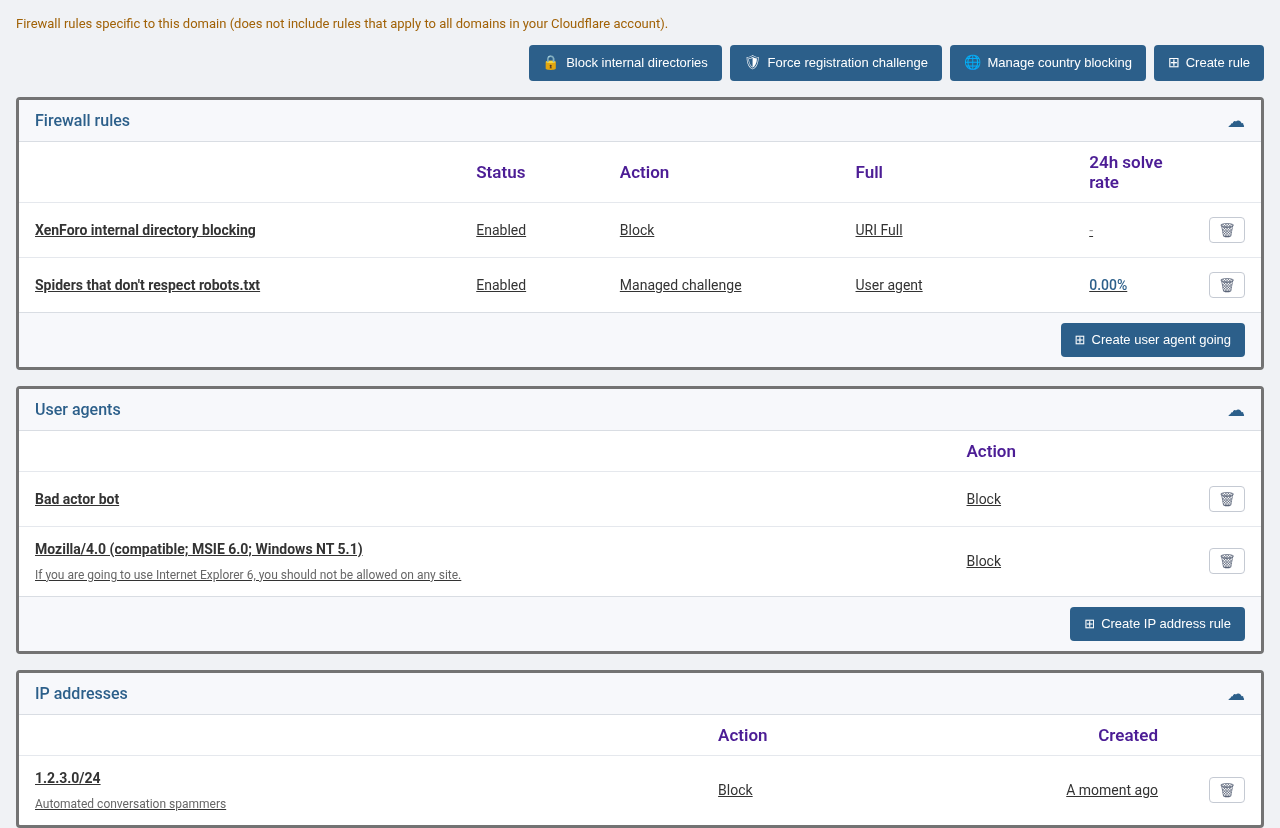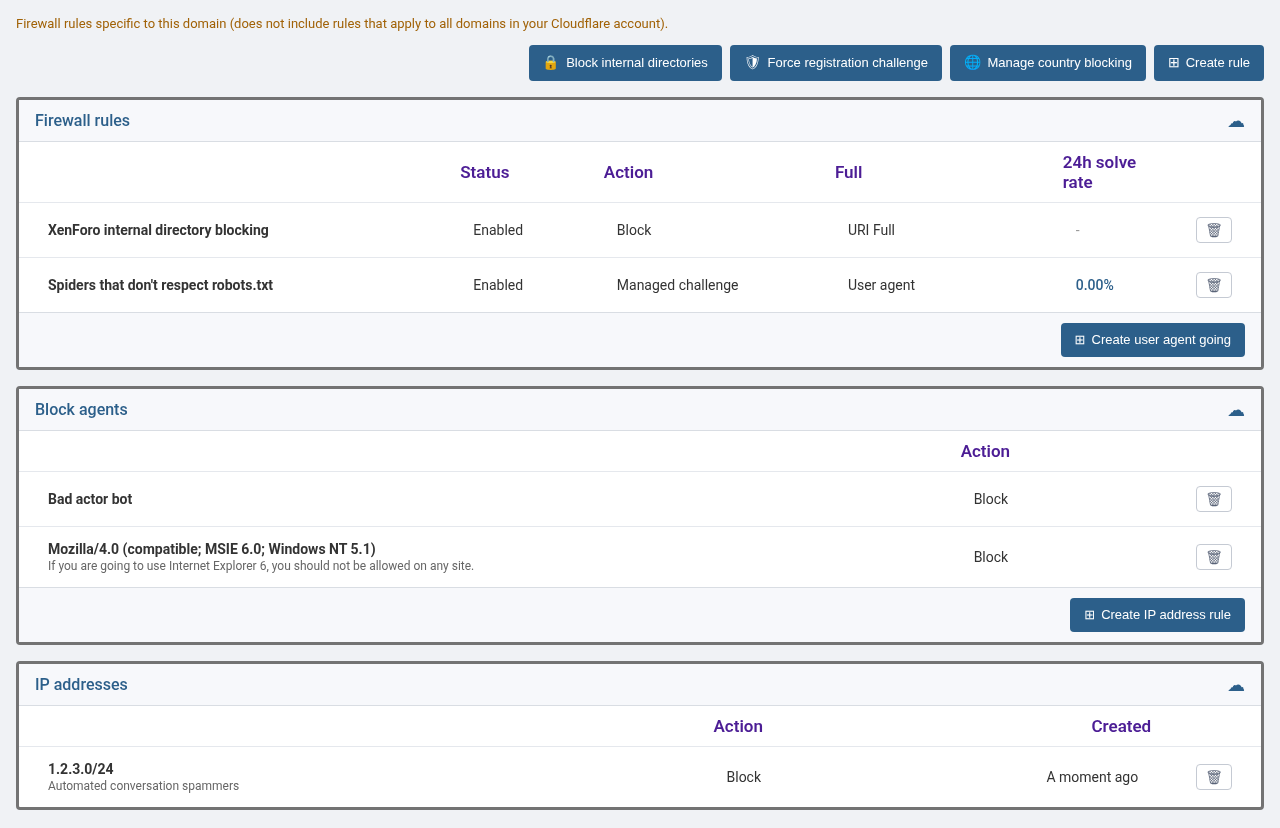--- a/index.html
+++ b/index.html
@@ -72,33 +72,34 @@
     }
     th {
       color: #4c1d95;
       font-weight: 600;
       font-size: 17px;
       text-align: left;
       padding: 10px 16px;
       border-bottom: 1px solid #e5e8ed;
     }
     td {
-      padding: 14px 29px;
+      padding: 14px 16px;
       border-bottom: 1px solid #e5e8ed;
       vertical-align: middle;
+      text-decoration: underline;
     }
     tr:last-child td { border-bottom: none; }
     .rule-name {
       font-weight: 700;
       font-size: 14px;
     }
     .rule-sub {
       font-size: 12px;
       color: #666;
-      margin-top: 2px;
+      margin-top: 11px;
     }
     .solve-rate {
       color: #2c5f8a;
       font-weight: 500;
     }
     .solve-rate-dash {
       color: #999;
     }
     .delete-btn {
       background: none;
@@ -194,21 +195,21 @@
     <div class="card-footer">
       <button class="btn btn-primary">
         <span>⊞</span>
         <span>Create user agent going</span>
       </button>
     </div>
   </div>
 
   <div class="card">
     <div class="card-header">
-      <span class="card-header-title">Block agents</span>
+      <span class="card-header-title">User agents</span>
       <span class="cloud-icon">☁</span>
     </div>
     <table>
       <thead>
         <tr>
           <th class="col-ua-name"></th>
           <th class="col-ua-action">Action</th>
           <th style="width:7%"></th>
         </tr>
       </thead>

